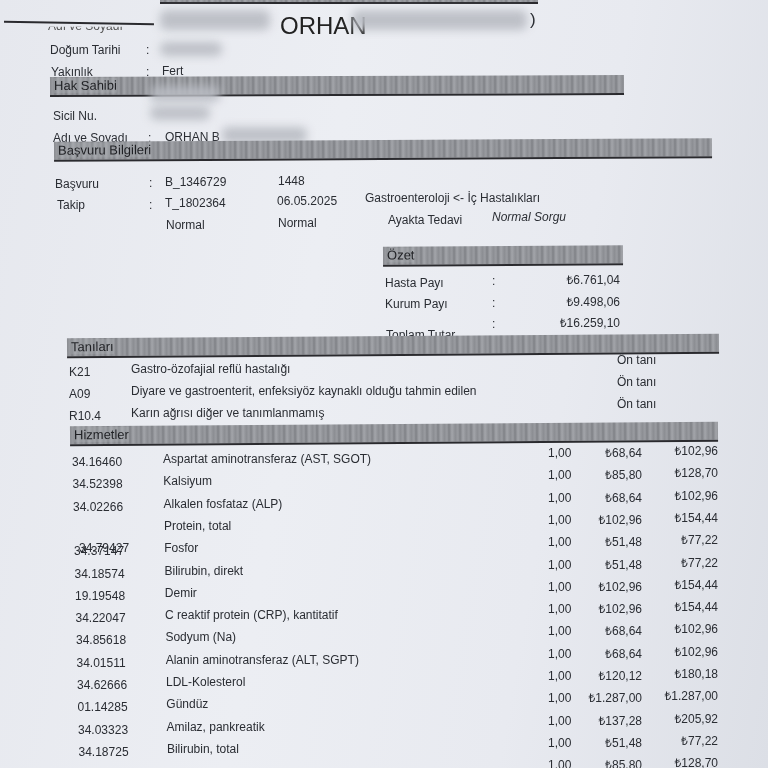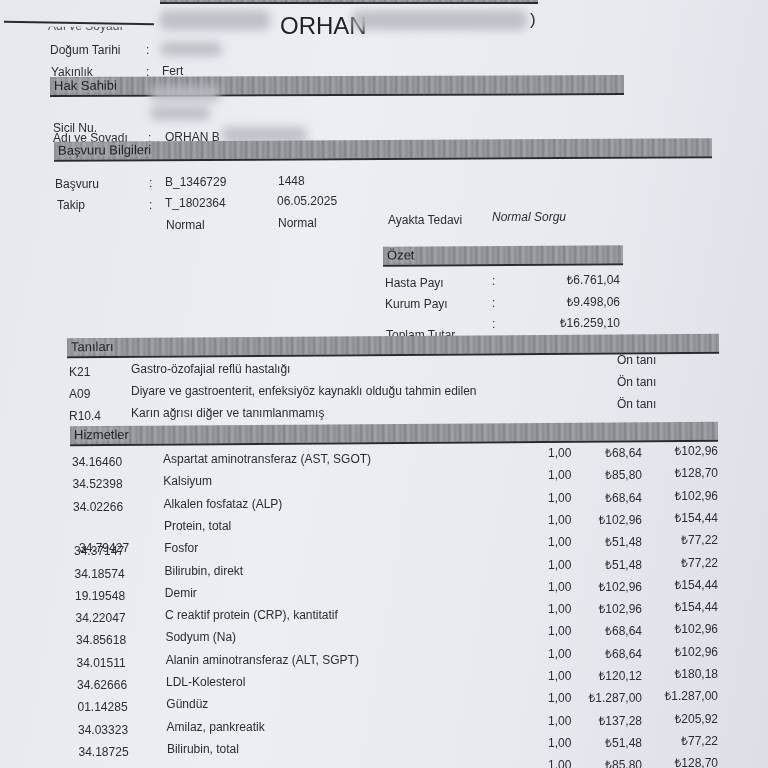--- a/index.html
+++ b/index.html
@@ -47,39 +47,40 @@
   <div class="abs t12" style="left:146px; top:43px;">:</div>
   <div class="blur" style="left:160px; top:42px; width:62px; height:14px;"></div>
   <div class="abs t12" style="left:51px; top:65px;">Yakınlık</div>
   <div class="abs t12" style="left:146px; top:65px;">:</div>
   <div class="abs t12" style="left:162px; top:64px;">Fert</div>
 
   <div class="bar" style="left:50px; top:76px; width:574px; transform:rotate(-0.2deg);">
     <span class="bar-label">Hak Sahibi</span>
   </div>
   <div class="blur" style="left:150px; top:86px; width:70px; height:16px;"></div>
-  <div class="abs t12" style="left:53px; top:109px;margin-top:12px;">Sicil Nu.</div>
+  <div class="abs t12" style="left:53px; top:109px;">Sicil Nu.</div>
   <div class="blur" style="left:150px; top:106px; width:60px; height:14px;"></div>
   <div class="abs t12" style="left:53px; top:131px;">Adı ve Soyadı</div>
   <div class="abs t12" style="left:148px; top:131px;">:</div>
   <div class="abs t12" style="left:165px; top:130px;">ORHAN B</div>
   <div class="blur" style="left:222px; top:127px; width:85px; height:16px;"></div>
 
   <div class="bar" style="left:54px; top:140px; width:658px; transform:rotate(-0.3deg);">
     <span class="bar-label">Başvuru Bilgileri</span>
   </div>
   <div class="abs t12" style="left:55px; top:177px;">Başvuru</div>
   <div class="abs t12" style="left:149px; top:176px;">:</div>
   <div class="abs t12" style="left:165px; top:175px;">B_1346729</div>
   <div class="abs t12" style="left:278px; top:174px;">1448</div>
 
   <div class="abs t12" style="left:57px; top:198px;">Takip</div>
   <div class="abs t12" style="left:149px; top:198px;">:</div>
   <div class="abs t12" style="left:165px; top:196px;">T_1802364</div>
   <div class="abs t12" style="left:277px; top:194px;">06.05.2025</div>
+  <div class="abs t12" style="left:365px; top:191px;">Gastroenteroloji &lt;- İç Hastalıkları</div>
 
   <div class="abs t12" style="left:166px; top:218px;">Normal</div>
   <div class="abs t12" style="left:278px; top:216px;">Normal</div>
   <div class="abs t12" style="left:388px; top:213px;">Ayakta Tedavi</div>
   <div class="abs t12" style="left:492px; top:210px;font-style:italic;">Normal Sorgu</div>
 
   <div class="bar" style="left:383px; top:246px; width:240px; transform:rotate(-0.3deg);">
     <span class="bar-label">Özet</span>
   </div>
   <div class="abs t12" style="left:385px; top:276px;">Hasta Payı</div>

